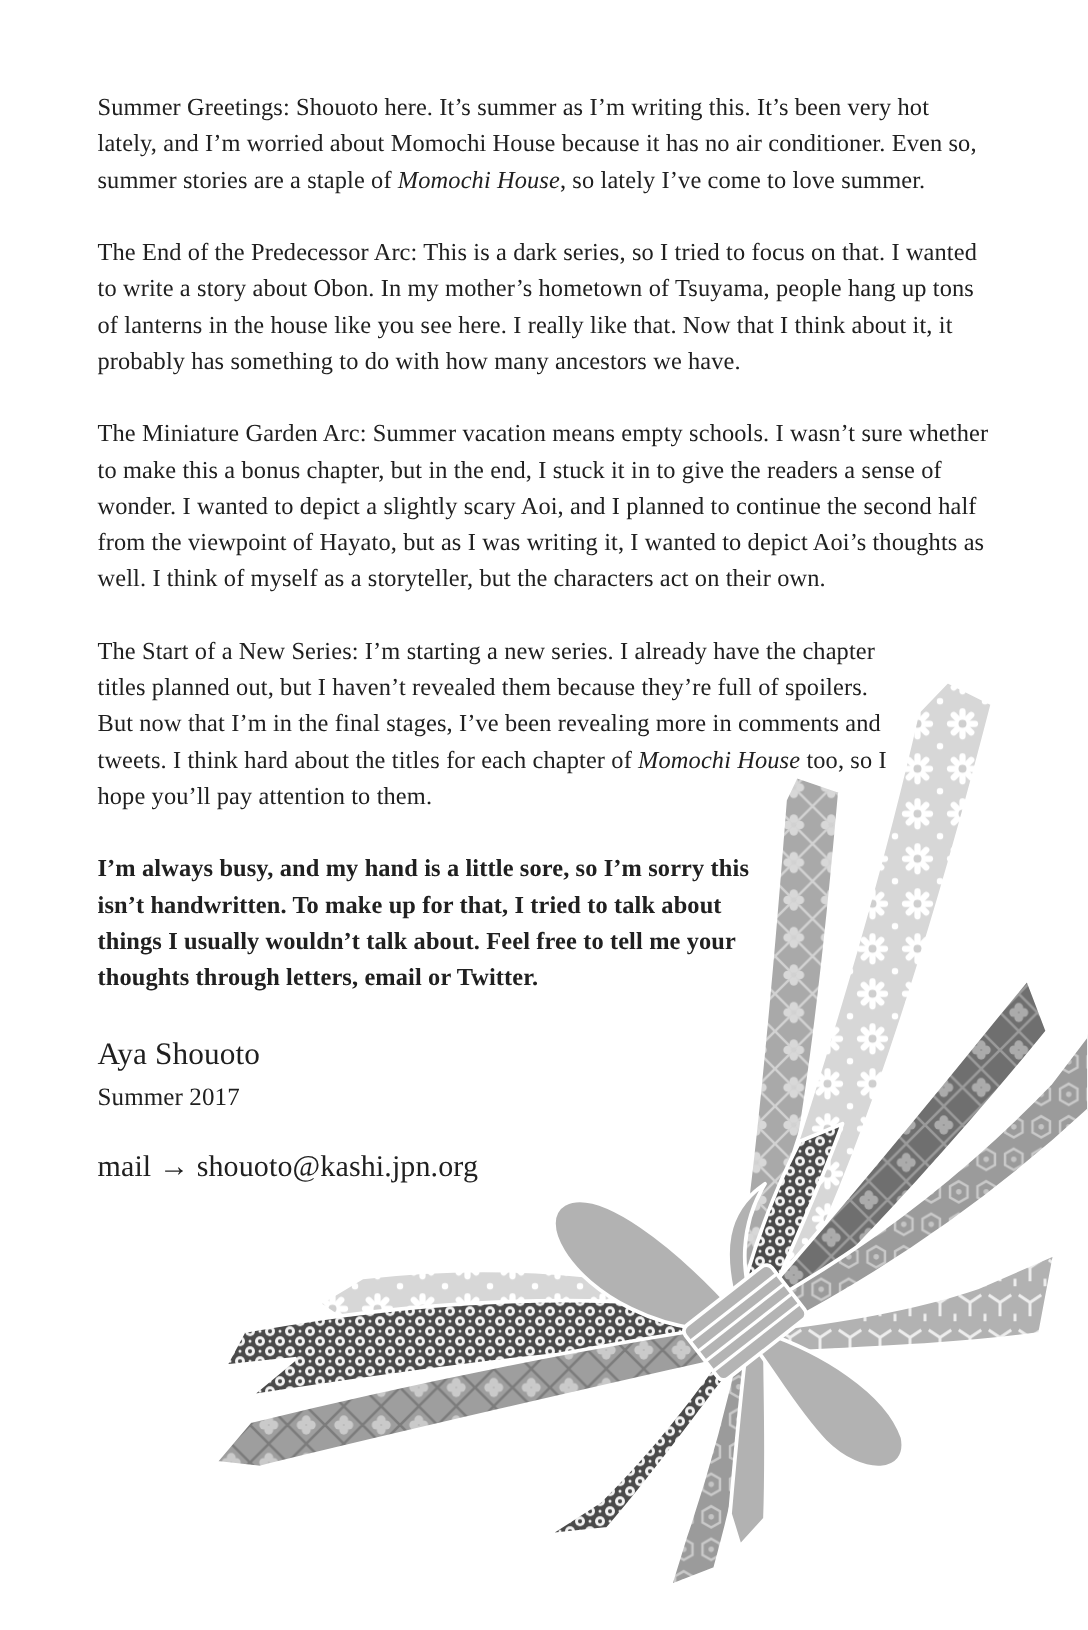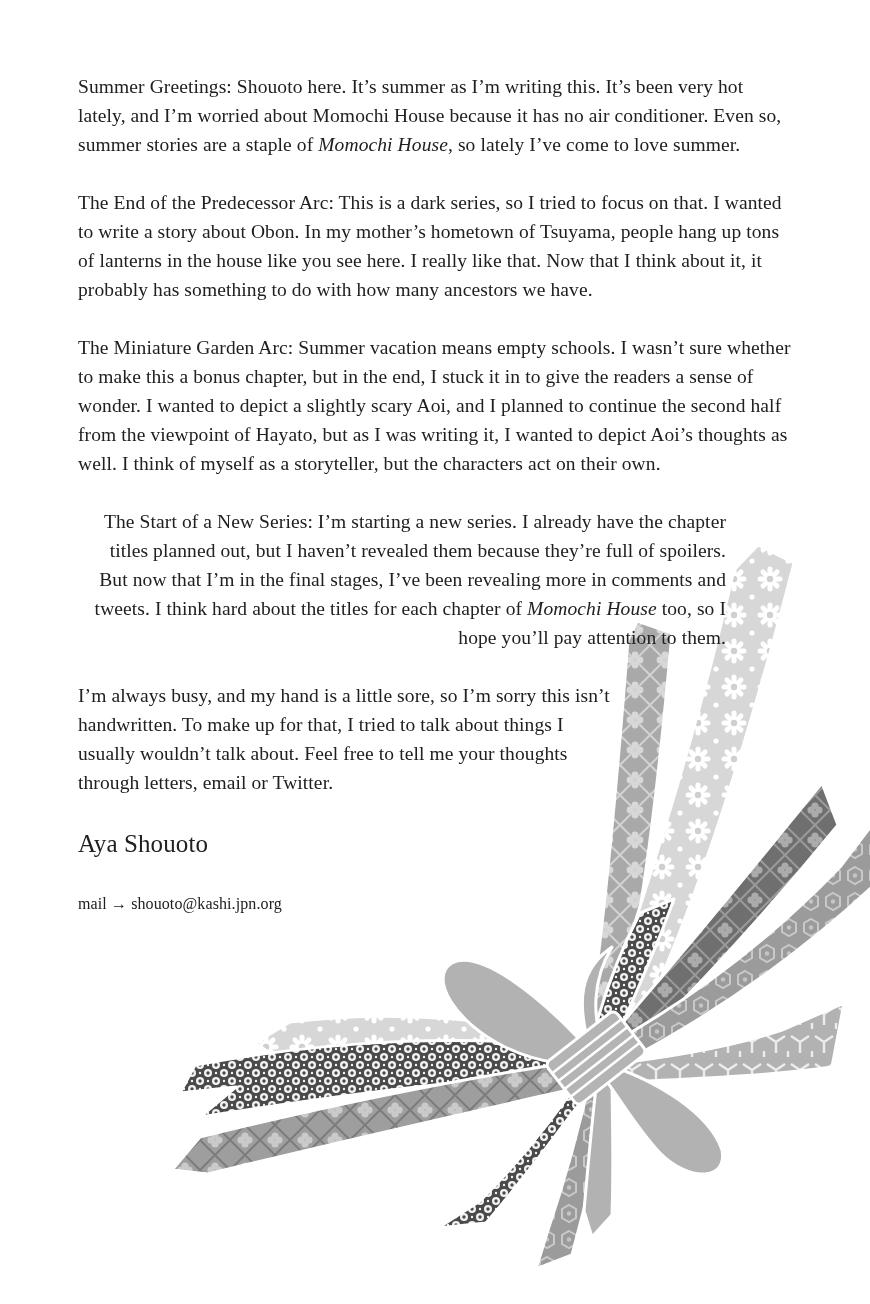--- a/index.html
+++ b/index.html
@@ -16,30 +16,30 @@
     left:78px;top:72px;
     width:714px;
     font-size:19.5px;
     line-height:29px;
     letter-spacing:0.1px;
     z-index:2;
   }
   .text-col p{margin:0 0 29px 0;}
   .text-col p em{font-style:italic;}
   
-  .text-col p:nth-of-type(4){max-width:648px;text-align:right;}
-  .text-col p:nth-of-type(5){max-width:545px;}
+  .text-col p:nth-of-type(4){max-width:648px;}
+  .text-col p:nth-of-type(5){max-width:545px;font-weight:bold;}
   .sig-name{
     font-size:25px;
     line-height:36px;
     margin:8px 0 2px 0;
     font-weight:400;
   }
   .sig-date{font-size:20px;line-height:28px;}
-  .contact{margin-top:27px;font-size:16px;line-height:30px;}
+  .contact{margin-top:27px;font-size:24px;line-height:30px;}
   .artwork{
     position:absolute;
     left:140px;top:525px;
     width:730px;height:779px;
     z-index:1;
     pointer-events:none;
   }
 </style>
 </head>
 <body>
@@ -162,19 +162,20 @@
   <div class="text-col">
     <div id="paragraphs">
         <p><span>Summer Greetings: Shouoto here. It’s summer as I’m writing this. It’s been very hot lately, and I’m worried about Momochi House because it has no air conditioner. Even so, summer stories are a staple of </span><em>Momochi House</em><span>, so lately I’ve come to love summer.</span></p>
         <p><span>The End of the Predecessor Arc: This is a dark series, so I tried to focus on that. I wanted to write a story about Obon. In my mother’s hometown of Tsuyama, people hang up tons of lanterns in the house like you see here. I really like that. Now that I think about it, it probably has something to do with how many ancestors we have.</span></p>
         <p><span>The Miniature Garden Arc: Summer vacation means empty schools. I wasn’t sure whether to make this a bonus chapter, but in the end, I stuck it in to give the readers a sense of wonder. I wanted to depict a slightly scary Aoi, and I planned to continue the second half from the viewpoint of Hayato, but as I was writing it, I wanted to depict Aoi’s thoughts as well. I think of myself as a storyteller, but the characters act on their own.</span></p>
         <p><span>The Start of a New Series: I’m starting a new series. I already have the chapter titles planned out, but I haven’t revealed them because they’re full of spoilers. But now that I’m in the final stages, I’ve been revealing more in comments and tweets. I think hard about the titles for each chapter of </span><em>Momochi House</em><span> too, so I hope you’ll pay attention to them.</span></p>
         <p><span>I’m always busy, and my hand is a little sore, so I’m sorry this isn’t handwritten. To make up for that, I tried to talk about things I usually wouldn’t talk about. Feel free to tell me your thoughts through letters, email or Twitter.</span></p>
       </div>
 
     <div class="sig-name">Aya Shouoto</div>
+    <div class="sig-date">Summer 2017</div>
 
     <div class="contact">
       <div>mail → shouoto@kashi.jpn.org</div>
     </div>
   </div>
 
 </div>
 
 </body></html>

